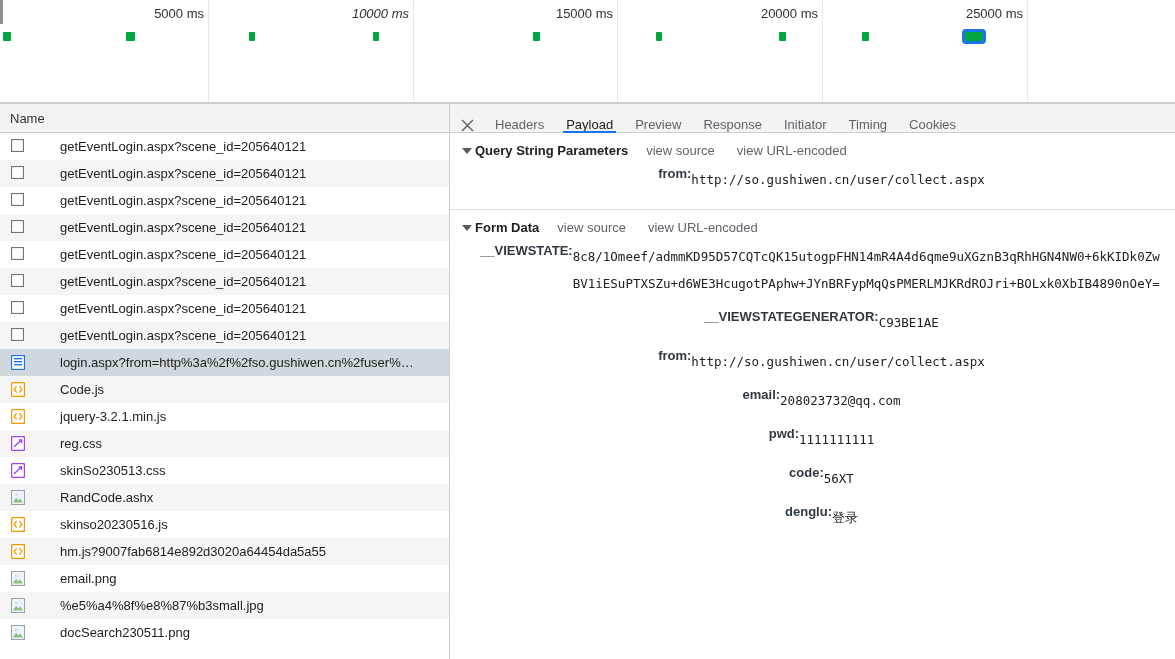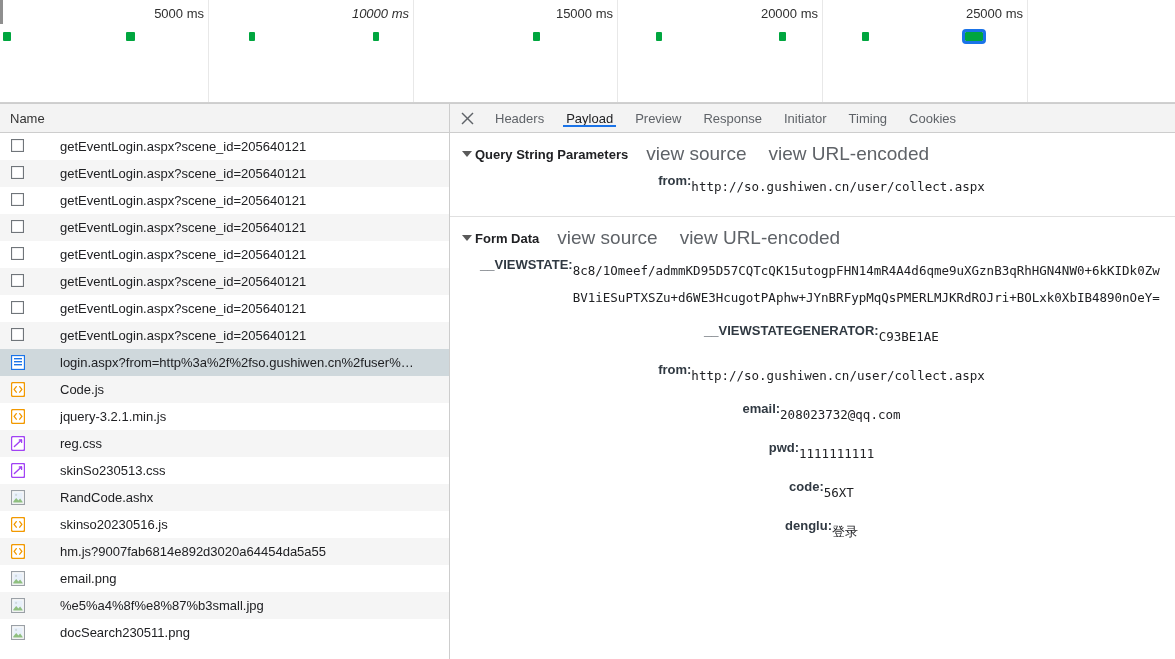--- a/index.html
+++ b/index.html
@@ -147,21 +147,21 @@
     flex: 1 1 auto;
     display: flex;
     flex-direction: column;
     min-width: 0;
     background: #fff;
   }
   .details-tabbar {
     height: 29px;
     flex: 0 0 29px;
     display: flex;
-    align-items: center;
+    align-items: flex-end;
     background: #f3f3f3;
     border-bottom: 1px solid #cdcdcd;
   }
   .tab-close {
     width: 34px;
     display: flex;
     align-items: center;
     justify-content: center;
     cursor: pointer;
   }
@@ -213,21 +213,21 @@
     cursor: pointer;
   }
   .section-title {
     font-weight: bold;
     color: #202124;
     font-size: 13px;
     margin-right: 18px;
   }
   .section-link {
     color: #5f6368;
-    font-size: 19px;
+    font-size: 13px;
     margin-right: 22px;
     cursor: pointer;
     text-decoration: none;
   }
   .kv {
     display: flex;
     align-items: flex-start;
     padding: 6px 12px 6px 30px;
     font-size: 13px;
     line-height: 16px;

